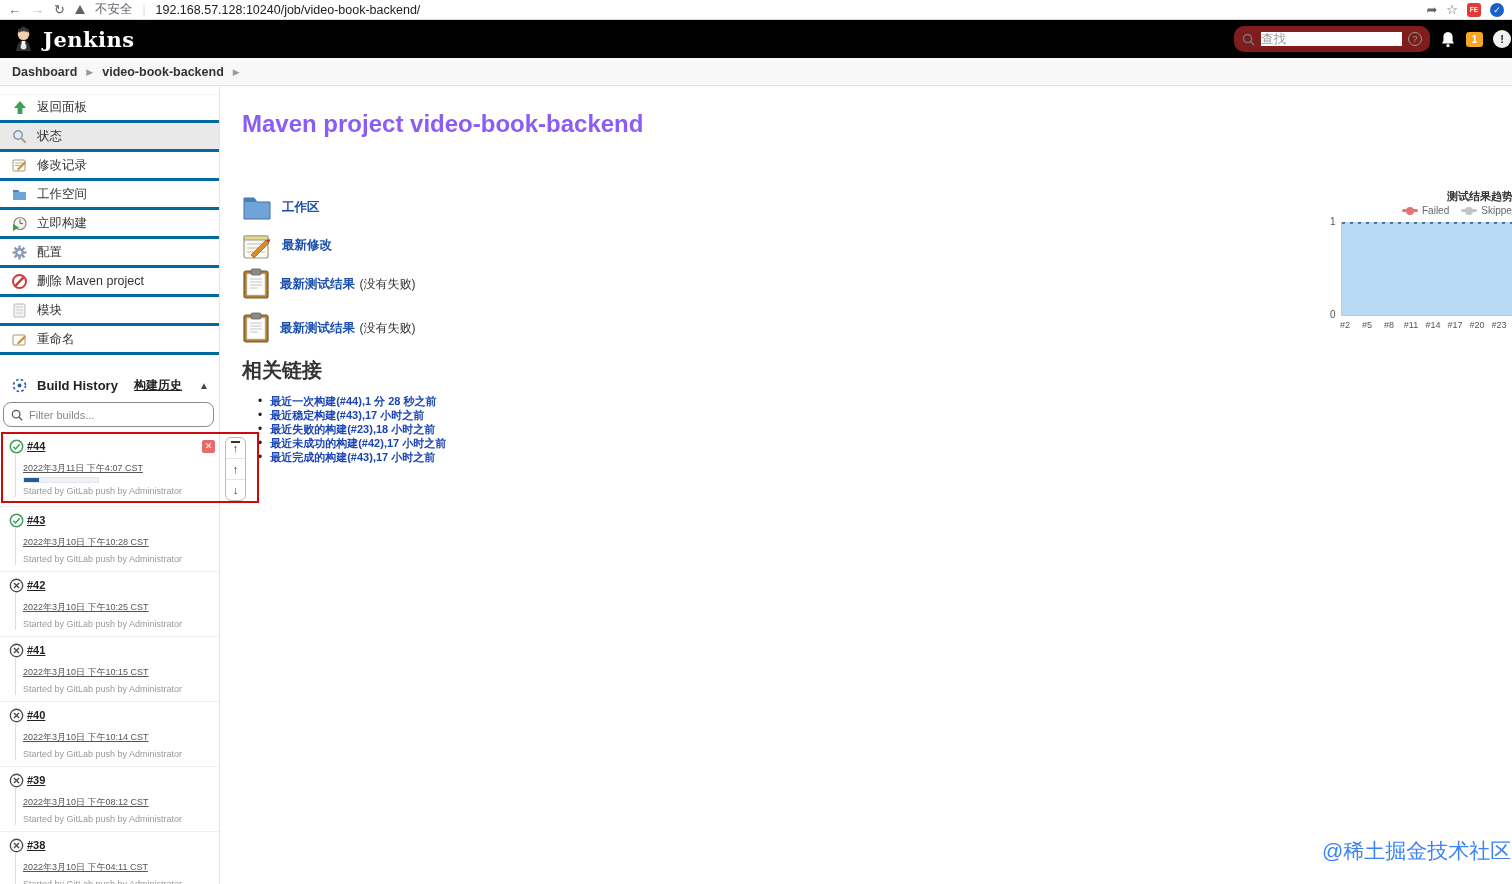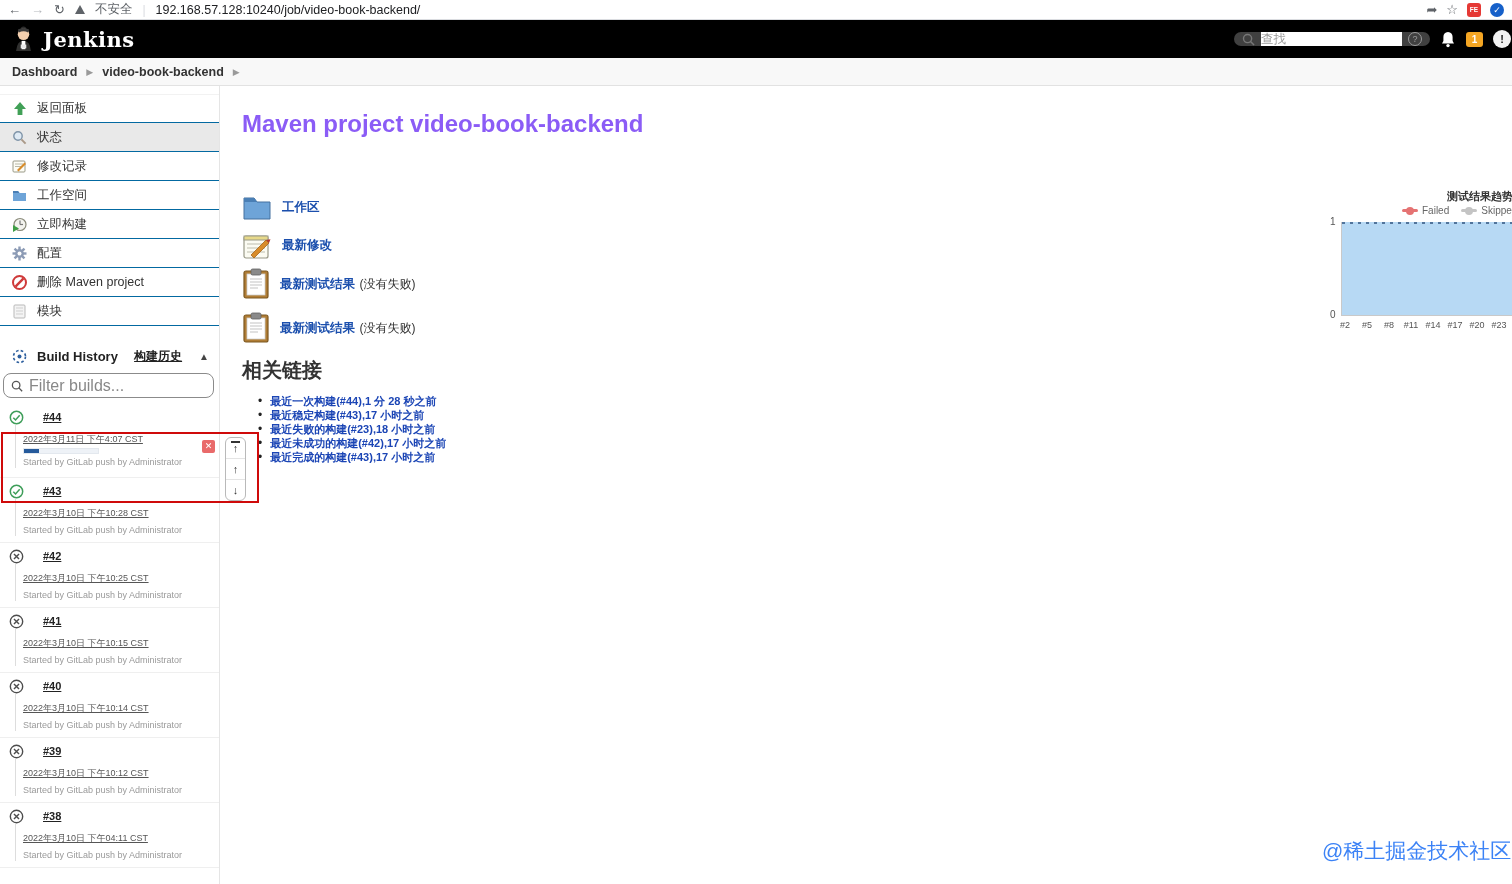--- a/index.html
+++ b/index.html
@@ -19,21 +19,21 @@
   .ext-red { width:14px; height:14px; background:#e53935; border-radius:3px; color:#fff;
     font-size:6.5px; font-weight:bold; display:flex; align-items:center; justify-content:center; }
   .ext-blue { width:14px; height:14px; background:#1660c9; border-radius:50%; color:#fff;
     font-size:9px; display:flex; align-items:center; justify-content:center; }
 
   
   .jk-header { height:38px; background:#000; display:flex; align-items:center; padding:0 12px; position:relative; }
   .jk-logo { width:23px; height:26px; margin-right:8px; }
   .jk-brand { color:#fff; font-family:"DejaVu Serif", serif; font-weight:bold; font-size:21px; letter-spacing:.5px;text-align:center; }
   .jk-right { margin-left:auto; display:flex; align-items:center; gap:10px; }
-  .jk-search { width:196px; height:14px; background:#404040; border-radius:10px; display:flex;
+  .jk-search { width:196px; height:26px; background:#7f1d1d; border-radius:10px; display:flex;
     align-items:center; padding:0 8px; gap:6px; }
   .jk-search input { border:none; outline:none; flex:1; font-size:12.5px; color:#333; min-width:0; }
   .jk-search input::placeholder { color:#9a9a9a; }
   .help-circ { width:14px; height:14px; border:1.4px solid #9a9a9a; border-radius:50%;
     color:#9a9a9a; font-size:9px; display:flex; align-items:center; justify-content:center; }
   .badge { min-width:17px; height:15px; background:#f5a623; border-radius:3px; color:#fff;
     font-size:10px; font-weight:bold; display:flex; align-items:center; justify-content:center; padding:0 3px; }
   .cut-icon { width:18px; height:18px; background:#f2f2f2; border-radius:50%; margin-right:-11px;
     display:flex; align-items:center; justify-content:center; color:#222; font-weight:bold; font-size:11px; }
 
@@ -43,38 +43,38 @@
   .crumb { font-size:12.5px; font-weight:bold; color:#333; text-decoration:none; }
   .crumb-sep { color:#9a9a9a; font-size:9px; }
 
   
   .layout { display:flex; height:798px; }
   .sidebar { width:220px; border-right:1px solid #e5e5e5; padding-top:8px; position:relative; background:#fff; }
   .main { flex:1; padding:24px 0 0 22px; position:relative; }
 
   
   .s-item { height:29px; display:flex; align-items:center; gap:9px; padding:0 0 0 11px;
-    border-bottom:1px solid #0369a1; cursor:pointer; }
+    border-bottom:3px solid #0369a1; cursor:pointer; }
   .s-item:first-child { border-top:1px solid #f2f2f2; }
   .s-item.sel { background:#e9e9e9; }
   .s-item .lbl { font-size:12.5px; color:#333; }
   .s-ico { width:17px; height:17px; flex:0 0 17px; display:flex; align-items:center; justify-content:center; }
 
   
   .bh-head { margin-top:16px; display:flex; align-items:center; padding:6px 10px 6px 11px; gap:9px; }
   .bh-title { font-size:13px; font-weight:bold; color:#222; }
   .bh-link { margin-left:auto; font-size:12px; font-weight:bold; color:#222; text-decoration:underline; cursor:pointer; }
   .bh-caret { font-size:10px; color:#444; margin-left:8px; cursor:pointer; }
   .bh-filter { margin:2px 5px 6px 3px; height:25px; border:1px solid #8b8b8b; border-radius:8px;
     display:flex; align-items:center; padding:0 7px; gap:6px; background:#fff; }
-  .bh-filter input { border:none; outline:none; flex:1; font-size:16px; color:#333; min-width:0; }
+  .bh-filter input { border:none; outline:none; flex:1; font-size:11px; color:#333; min-width:0; }
   .bh-filter input::placeholder { color:#888; }
 
   .build { border-bottom:1px solid #efefef; padding:5px 0 6px 0; }
-  .b-row1 { display:flex; align-items:center; gap:19px; padding-left:9px; height:16px; }
+  .b-row1 { display:flex; align-items:center; gap:3px; padding-left:9px; height:16px; }
   .b-id { font-size:11px; font-weight:bold; color:#222; text-decoration:underline; }
   .b-det { margin-left:15px; border-left:1px solid #ddd; padding:3px 0 1px 7px; }
   .b-date { font-size:9px; color:#555; text-decoration:underline; display:inline-block; margin-bottom:2px; }
   .b-start { font-size:9px; color:#9a9a9a; margin-top:3px; }
   .prog-track { width:76px; height:6px; background:#eef2f7; border:1px solid #e3e8ee; }
   .prog-fill { width:15px; height:100%; background:#255a9b; }
 
   
   .st { width:15px; height:15px; flex:0 0 15px; }
 
@@ -262,20 +262,29 @@
         <svg width="13" height="15" viewBox="0 0 13 15">
           <rect x="1" y="1" width="11" height="13" rx="1" fill="#f4f4f4" stroke="#b9b9b9" stroke-width="1"></rect>
           <line x1="3" y1="4" x2="10" y2="4" stroke="#cfcfcf" stroke-width="1"></line>
           <line x1="3" y1="7" x2="10" y2="7" stroke="#cfcfcf" stroke-width="1"></line>
           <line x1="3" y1="10" x2="10" y2="10" stroke="#cfcfcf" stroke-width="1"></line>
         </svg>
       </span>
       <span class="lbl">模块</span>
     </div>
 
+    <div class="s-item">
+      <span class="s-ico">
+        <svg width="15" height="15" viewBox="0 0 15 15">
+          <rect x="1" y="3" width="12" height="10" rx="1" fill="#fdfdf6" stroke="#9a9a88" stroke-width="1"></rect>
+          <path d="M5 11 L12.5 3.5 L14 5 L6.5 12.5 Z" fill="#d88c2a"></path>
+        </svg>
+      </span>
+      <span class="lbl">重命名</span>
+    </div>
 
     <div class="bh-head">
       <svg width="17" height="17" viewBox="0 0 17 17">
         <circle cx="8.5" cy="8.5" r="6" fill="none" stroke="#2d5f9e" stroke-width="1.6" stroke-dasharray="2.6 2.2"></circle>
         <circle cx="8.5" cy="8.5" r="2" fill="#2d5f9e"></circle>
       </svg>
       <span class="bh-title">Build History</span>
       <a class="bh-link">构建历史</a>
       <span class="bh-caret">▲</span>
     </div>
@@ -362,21 +371,21 @@
 
     <div class="build">
       <div class="b-row1">
         <svg class="st" viewBox="0 0 16 16">
           <circle cx="8" cy="8" r="6.6" fill="#fff" stroke="#4d4d4d" stroke-width="1.5"></circle>
           <path d="M5.3 5.3 L10.7 10.7 M10.7 5.3 L5.3 10.7" stroke="#4d4d4d" stroke-width="1.5"></path>
         </svg>
         <a class="b-id">#39</a>
       </div>
       <div class="b-det">
-        <a class="b-date">2022年3月10日 下午10:12 CST</a>
+        <a class="b-date">2022年3月10日 下午08:12 CST</a>
         <div class="b-start">Started by GitLab push by Administrator</div>
       </div>
     </div>
 
     <div class="build">
       <div class="b-row1">
         <svg class="st" viewBox="0 0 16 16">
           <circle cx="8" cy="8" r="6.6" fill="#fff" stroke="#4d4d4d" stroke-width="1.5"></circle>
           <path d="M5.3 5.3 L10.7 10.7 M10.7 5.3 L5.3 10.7" stroke="#4d4d4d" stroke-width="1.5"></path>
         </svg>

